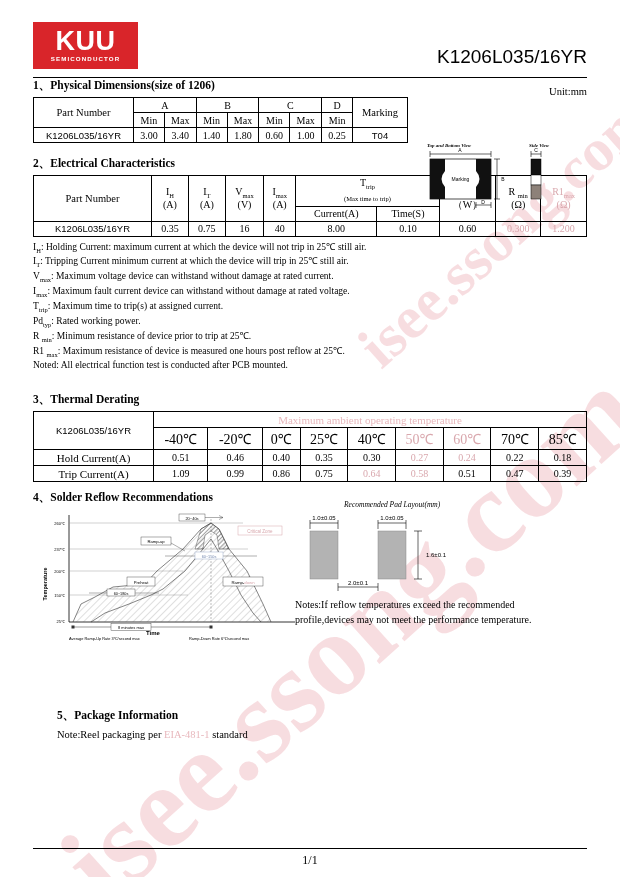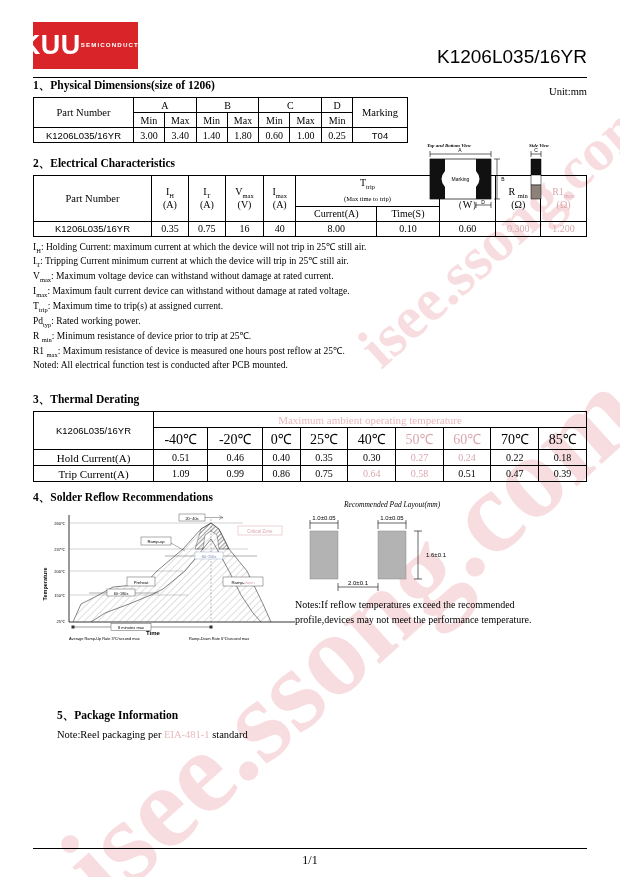--- a/index.html
+++ b/index.html
@@ -35,21 +35,21 @@
   
   #page { position:relative; z-index:10; width:620px; height:877px; }
 
   
   #header { position:relative; height:78px; }
   #logo {
     position:absolute; left:33px; top:22px;
     width:105px; height:47px;
     background:#d9252a;
     color:#fff;
-    display:flex; flex-direction:row;
+    display:flex; flex-direction:column;
     align-items:center; justify-content:center;
     line-height:1;
   }
   #logo .kuu {
     font-family:"Liberation Sans", sans-serif;
     font-weight:700; font-size:27px; letter-spacing:.5px;
     margin-bottom:1px;
   }
   #logo .semi {
     font-family:"Liberation Sans", sans-serif;

